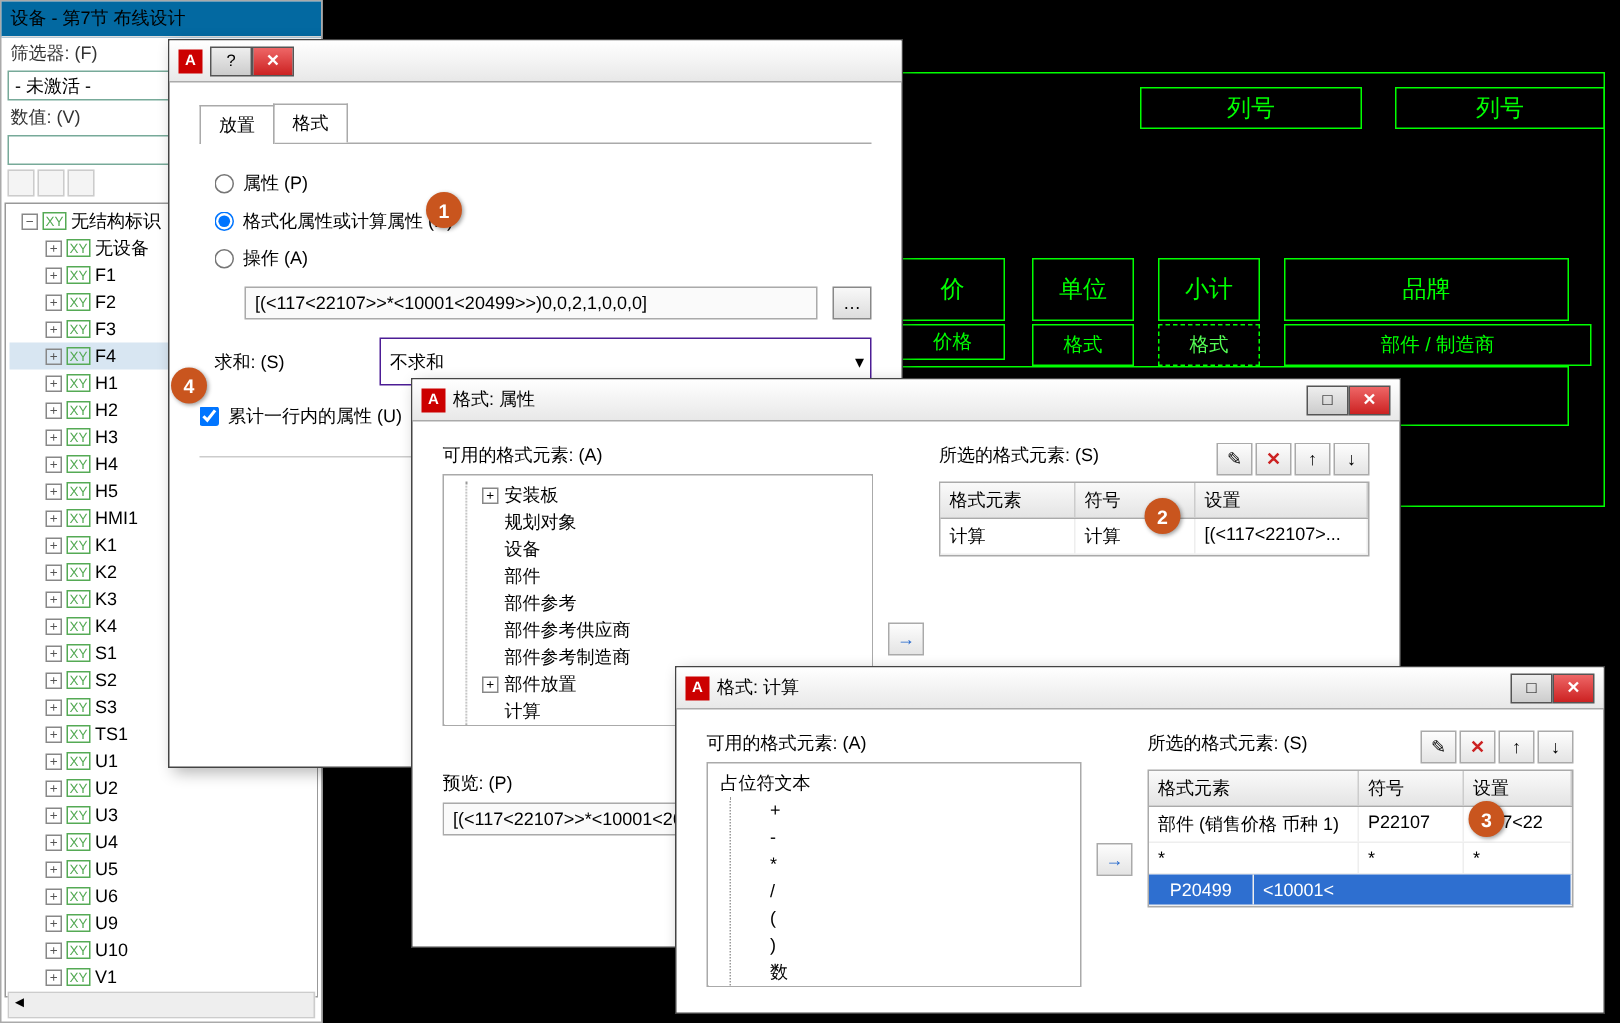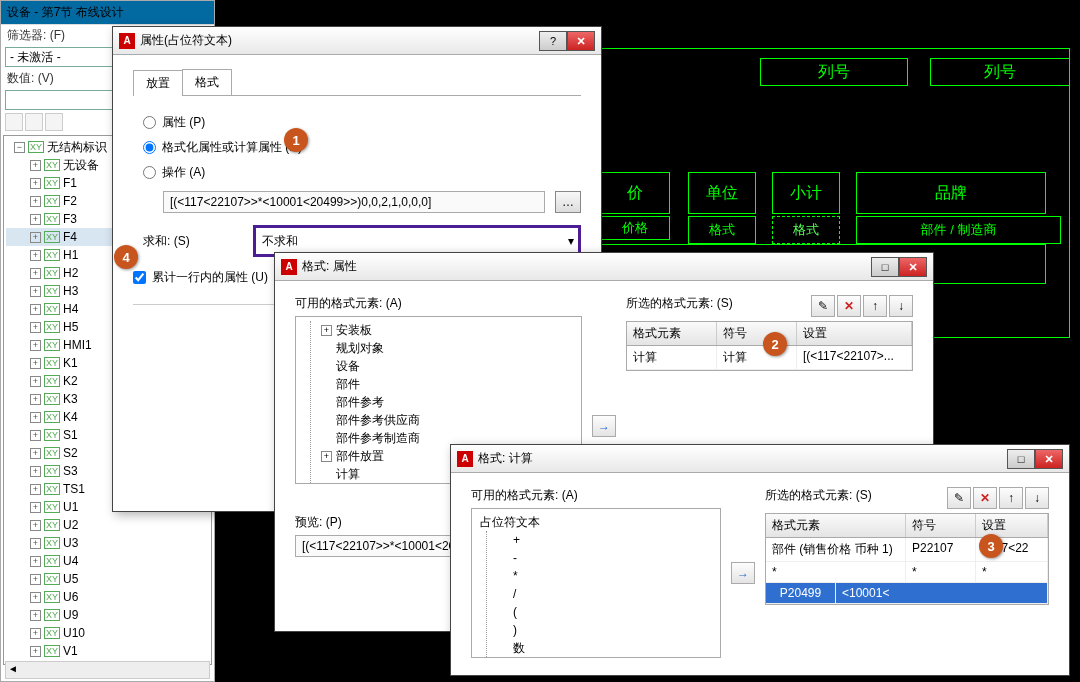--- a/index.html
+++ b/index.html
@@ -32,21 +32,21 @@
 .dlg-body { padding:14px 20px; position:relative; }
 .tabs { display:flex; border-bottom:1px solid #aaa; margin-bottom:14px; }
 .tab { padding:4px 12px; border:1px solid #aaa; border-bottom:none; background:#fff; margin-right:-1px; cursor:pointer; }
 .tab.active { background:#fff; position:relative; top:1px; }
 .radio-row { display:flex; align-items:center; gap:6px; padding:4px 0 4px 10px; }
 .radio-row input { margin:0; }
 .txtbox { border:1px solid #aaa; height:22px; padding:0 6px; display:flex; align-items:center; background:#fff; }
 .txtbox.ro { background:#fafafa; }
 .row { display:flex; align-items:center; gap:10px; padding:6px 0; }
 .row .rlbl { width:110px; padding-left:10px; }
-.select { border:3px solid #4c1d95; height:32px; flex:1; padding:0 6px; background:#fff; position:relative; display:flex; align-items:center; }
+.select { border:1px solid #4c1d95; height:32px; flex:1; padding:0 6px; background:#fff; position:relative; display:flex; align-items:center; }
 .select::after { content:"▾"; position:absolute; right:4px; }
 .chk-row { display:flex; align-items:center; gap:6px; padding:6px 0 6px 0; }
 .btn-browse { width:26px; height:22px; border:1px solid #888; background:linear-gradient(#f8f8f8,#ddd); text-align:center; line-height:20px; cursor:pointer; }
 .hr { border-top:1px solid #ccc; margin:12px 0; }
 
 .list-tree { border:1px solid #aaa; background:#fff; overflow:auto; padding:4px; }
 .lt-node { display:flex; align-items:center; gap:4px; height:18px; padding-left:4px; }
 .lt-node .exp { width:11px; height:11px; border:1px solid #888; font-size:9px; display:flex; align-items:center; justify-content:center; }
 .lt-leaf { padding-left:20px; height:18px; line-height:18px; }
 .dotline { border-left:1px dotted #999; margin-left:10px; padding-left:6px; }
@@ -254,21 +254,20 @@
           <span class="txt">V2</span>
         </div>
       </div>
   </div>
   <div class="bottom-scroll"></div>
 </div>
 
 <div class="dlg" style="left:112px; top:26px; width:490px; height:486px;">
   <div class="dlg-title">
     <div class="aicon">A</div>
-    <div class="ttxt">属性(占位符文本)</div>
     <div class="wbtns">
       <div class="wbtn">?</div>
       <div class="wbtn close">✕</div>
     </div>
   </div>
   <div class="dlg-body">
     <div class="tabs">
       <div class="tab active">放置</div>
       <div class="tab">格式</div>
     </div>

